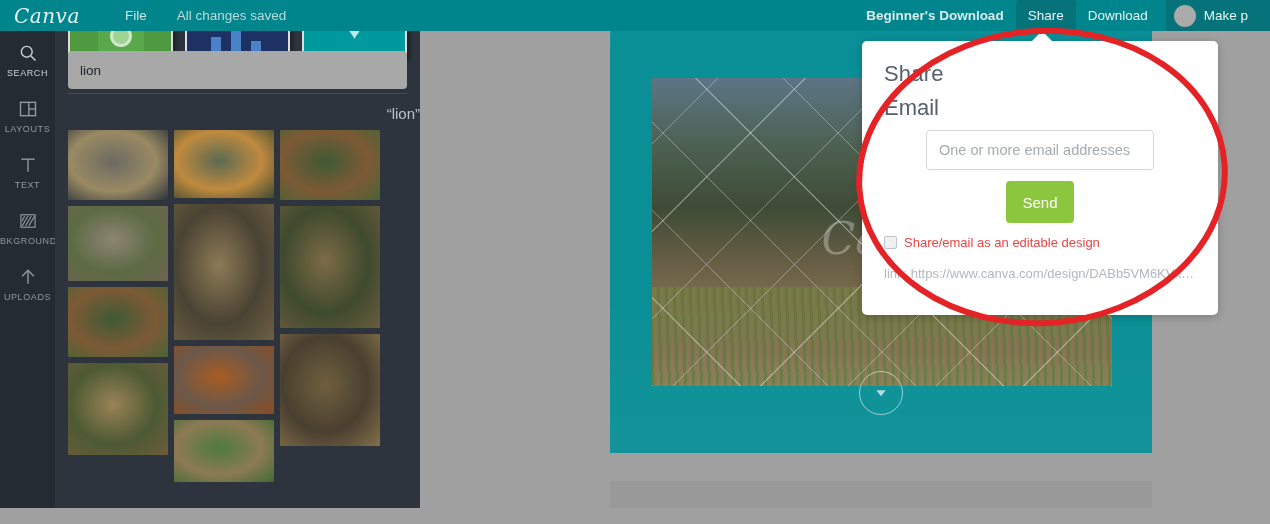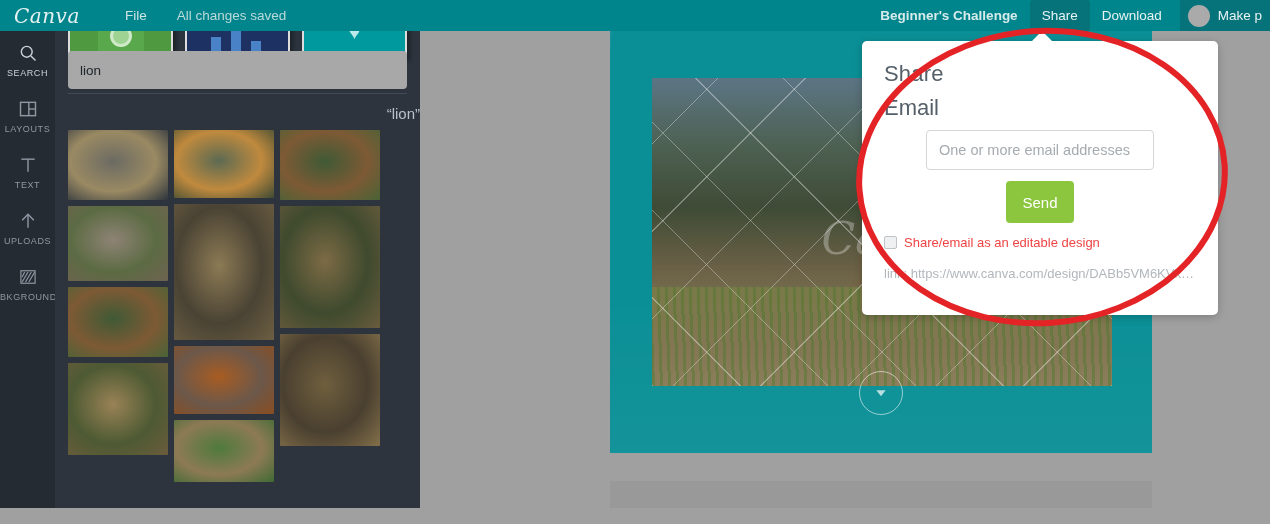--- a/index.html
+++ b/index.html
@@ -30,21 +30,21 @@
     margin-left: auto; display: flex; align-items: center; height: 31px;
   }
   .tb-btn {
     color: #e8f3f3; font-size: 13.5px; padding: 7px 12px; border-radius: 3px;
     white-space: nowrap;
   }
   .tb-btn.bold { font-weight: bold; color: #d8ebeb; }
   .tb-btn.active { background: #06737a; height: 31px; display:flex; align-items:center; }
   .makepub {
     display: flex; align-items: center; background: #06737a;
-    height: 31px; padding: 0 8px 0 8px; margin-left: 6px;
+    height: 31px; padding: 0 22px 0 8px; margin-left: 6px;
   }
   .avatar {
     width: 22px; height: 22px; border-radius: 50%; background: #aaaaaa;
     margin-right: 8px; flex: none;
   }
   .makepub span { color: #e8f3f3; font-size: 13.5px; white-space: nowrap; }
 
   
   .rail {
     position: absolute; left: 0; top: 31px; width: 55px; height: 493px;
@@ -238,21 +238,21 @@
 </head>
 <body>
 
 <div id="app">
 
   <div class="topbar">
     <div class="logo">Canva</div>
     <div class="topbar-item file">File</div>
     <div class="topbar-item saved">All changes saved</div>
     <div class="topbar-right">
-      <div class="tb-btn bold">Beginner's Challenge</div>
+      <div class="tb-btn bold">Beginner's Download</div>
       <div class="tb-btn active">Share</div>
       <div class="tb-btn">Download</div>
       <div class="makepub">
         <div class="avatar"></div>
         <span>Make p</span>
       </div>
     </div>
   </div>
 
   <div class="rail">
@@ -276,42 +276,42 @@
       <span class="rail-label">LAYOUTS</span>
     </div>
     <div class="rail-item">
       <span class="rail-ico">
         <svg width="20" height="20" viewBox="0 0 24 24" fill="none" stroke="currentColor" stroke-width="1.7">
           <line x1="4" y1="5" x2="20" y2="5"></line>
             <line x1="12" y1="5" x2="12" y2="20"></line>
         </svg>
       </span>
       <span class="rail-label">TEXT</span>
-    </div>
-    <div class="rail-item">
-      <span class="rail-ico">
-        <svg width="20" height="20" viewBox="0 0 24 24" fill="none" stroke="currentColor" stroke-width="1.7">
-          <line x1="12" y1="20" x2="12" y2="4"></line>
-            <polyline points="5,11 12,4 19,11"></polyline>
-        </svg>
-      </span>
-      <span class="rail-label">UPLOADS</span>
     </div>
     <div class="rail-item">
       <span class="rail-ico">
         <svg width="20" height="20" viewBox="0 0 24 24" fill="none" stroke="currentColor" stroke-width="1.4">
           <rect x="3.5" y="4.5" width="17" height="15"></rect>
           <line x1="5" y1="18" x2="12" y2="6"></line>
             <line x1="9" y1="18" x2="16" y2="6"></line>
           <line x1="13" y1="18" x2="20" y2="6"></line>
             <line x1="5" y1="12" x2="8" y2="6"></line>
         </svg>
       </span>
       <span class="rail-label">BKGROUND</span>
     </div>
+    <div class="rail-item">
+      <span class="rail-ico">
+        <svg width="20" height="20" viewBox="0 0 24 24" fill="none" stroke="currentColor" stroke-width="1.7">
+          <line x1="12" y1="20" x2="12" y2="4"></line>
+            <polyline points="5,11 12,4 19,11"></polyline>
+        </svg>
+      </span>
+      <span class="rail-label">UPLOADS</span>
+    </div>
   </div>
 
   <div class="panel">
 
     <div class="cats">
       <div class="cat">
         <div class="cat-thumb photos">
           <div class="cam-body"></div>
           <div class="cam-lens"></div>
         </div>

